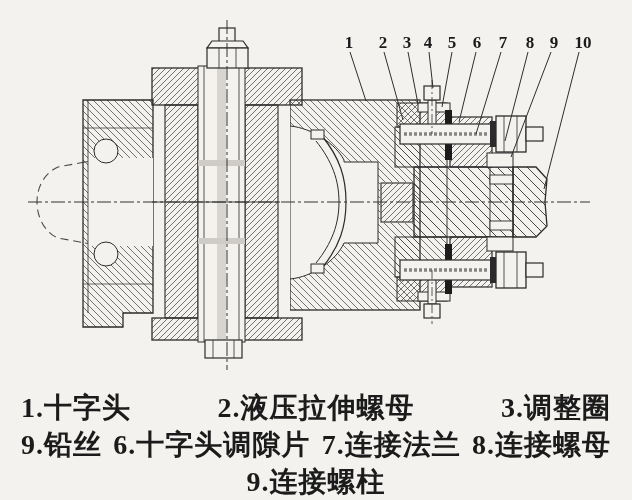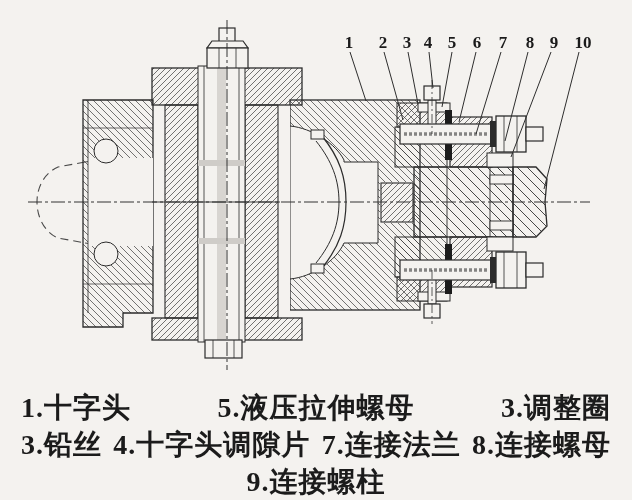--- a/index.html
+++ b/index.html
@@ -186,25 +186,25 @@
     <text x="530" y="48">8</text>
     <text x="554" y="48">9</text>
     <text x="583" y="48">10</text>
   </g>
 </svg>
 </div>
 
 <div class="legend">
   <div class="lrow">
     <span>1.十字头</span>
-    <span>5.液压拉伸螺母</span>
+    <span>2.液压拉伸螺母</span>
     <span>3.调整圈</span>
   </div>
   <div class="lrow">
-    <span>3.铅丝</span>
-    <span>4.十字头调隙片</span>
+    <span>9.铅丝</span>
+    <span>6.十字头调隙片</span>
     <span>7.连接法兰</span>
     <span>8.连接螺母</span>
   </div>
   <div class="lrow centered">
     <span>9.连接螺柱</span>
   </div>
 </div>
 
 </body></html>

